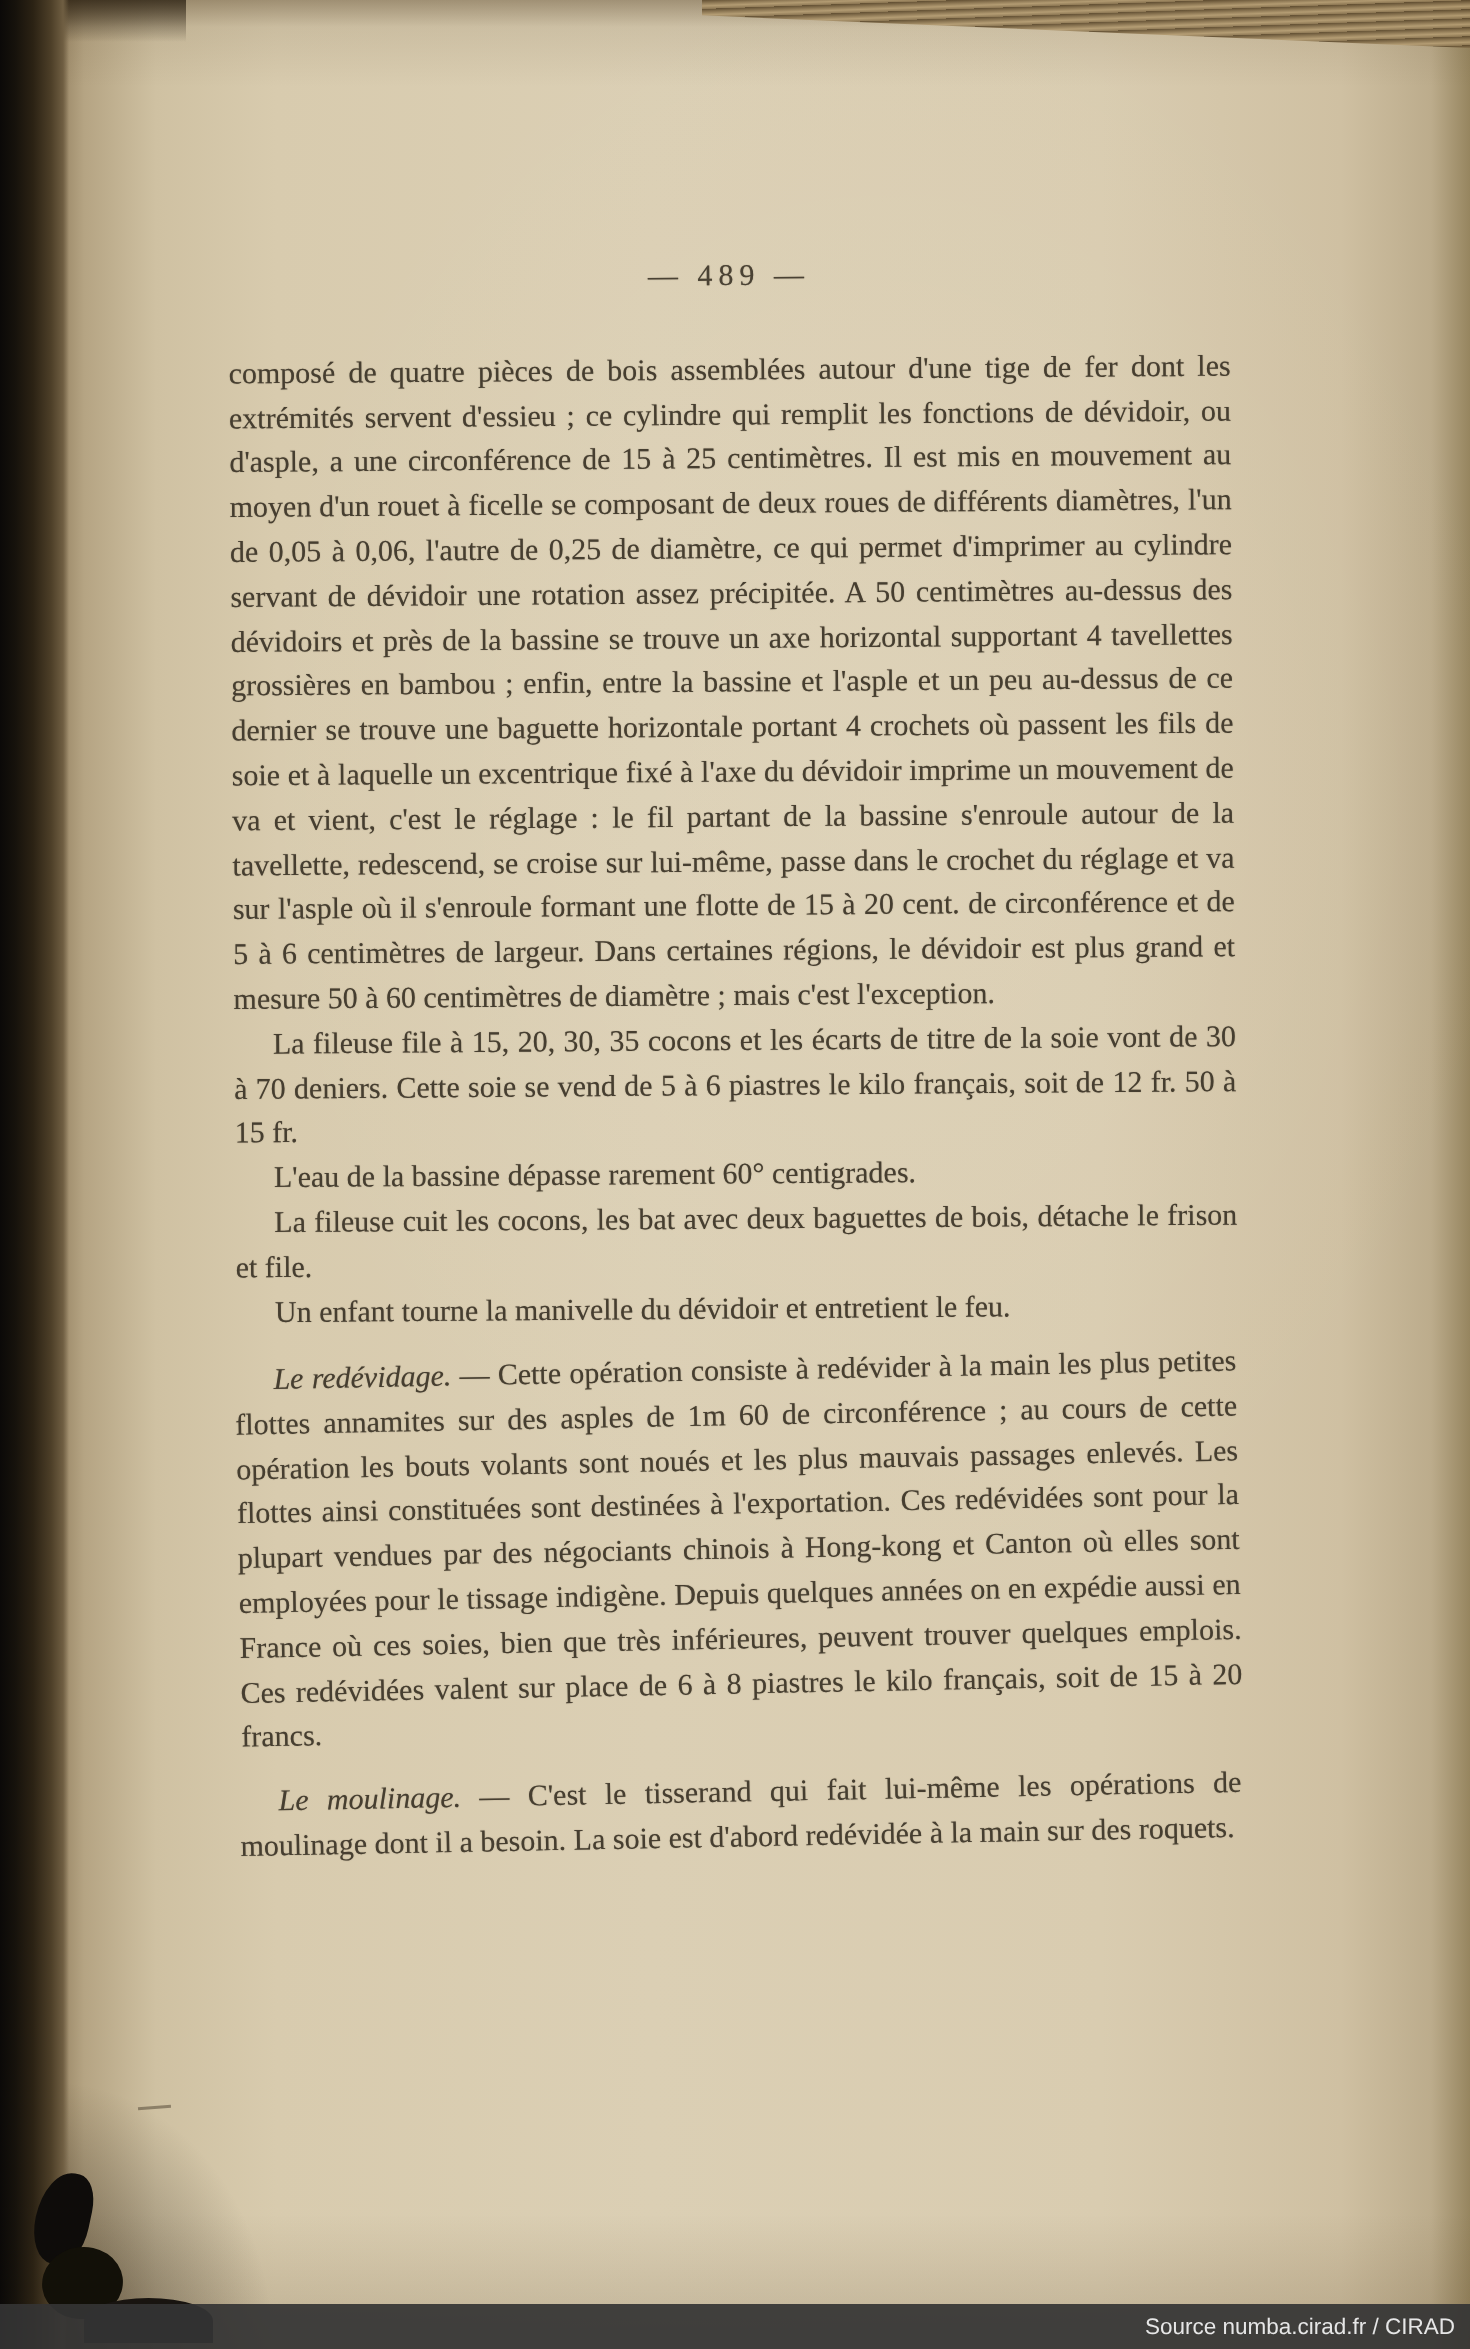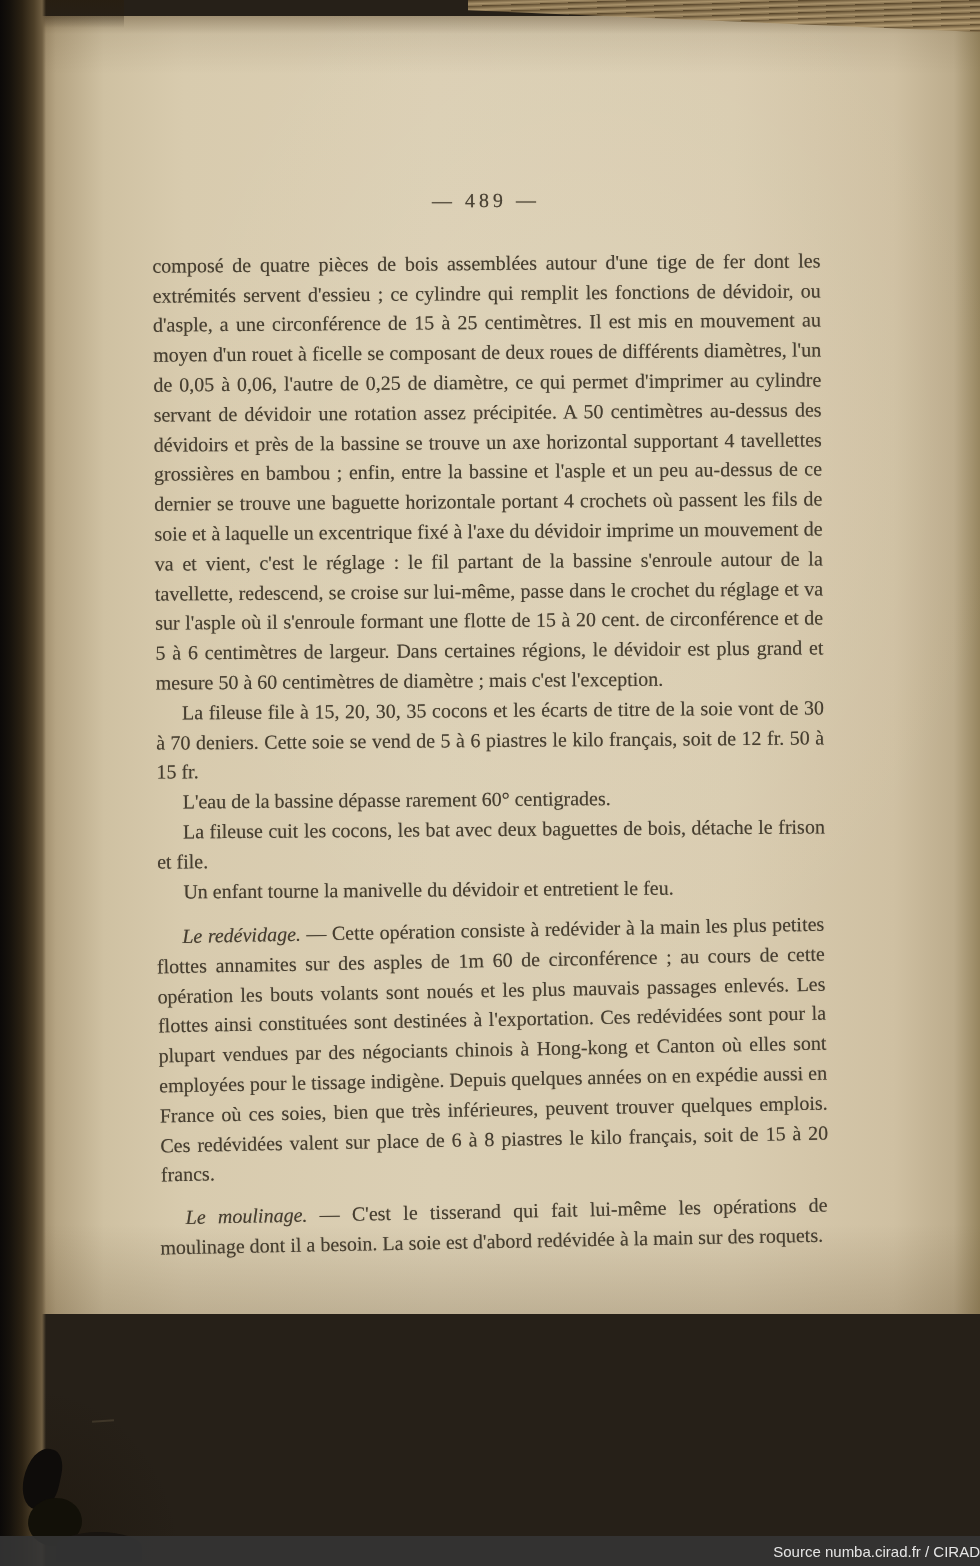--- a/index.html
+++ b/index.html
@@ -3,21 +3,21 @@
 <meta charset="utf-8">
 <style>
   * { margin:0; padding:0; box-sizing:border-box; }
   html,body { width:980px; height:1566px; }
   body { background:#262018; overflow:hidden; }
 
   .scan { position:relative; width:980px; height:1566px; background:#262018; }
 
   
   .paper {
-    position:absolute; left:34px; top:16px; width:946px; height:1298px;
+    position:absolute; left:34px; top:0; width:946px; height:1566px;
     background:
       radial-gradient(ellipse 620px 820px at 58% 34%, rgba(255,252,240,0.10), rgba(0,0,0,0) 70%),
       linear-gradient(0deg, rgba(90,70,40,0.22) 0px, rgba(0,0,0,0) 90px),
       linear-gradient(180deg, rgba(80,60,32,0.42) 0px, rgba(80,60,32,0.10) 18px, rgba(0,0,0,0) 58px),
       linear-gradient(90deg, #8f7c5c 0px, #b5a483 22px, #cfc1a2 70px, #d8cbae 150px, #dbcfb4 400px, #d9ccb0 700px, #cfc0a2 860px, #bcac8c 920px, #96855f 946px);
   }
 
   
   .page-edges {
     position:absolute; top:0; left:468px; width:512px; height:32px;
@@ -57,20 +57,21 @@
   .indent { text-indent:26px; }
   .gap { margin-top:12px; }
   .lead { font-style:italic; }
   .tilt { transform:rotate(-0.65deg); }
 
   
   .footer {
     position:absolute; left:0; bottom:0; width:980px; height:30px;
     background: rgba(52,52,52,0.92);
     display:flex; align-items:center; justify-content:flex-end;
+    padding-right:10px;
     font-family:"Liberation Sans",sans-serif; font-size:15px; color:#e6e6e6;
   }
 </style>
 </head>
 <body>
 
 <div class="scan">
 
   <div class="paper">
     <div class="content">

